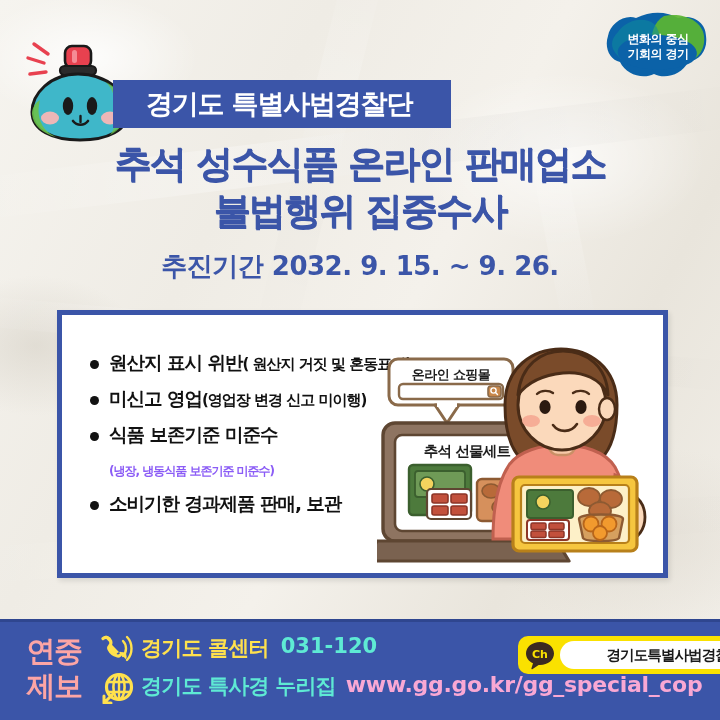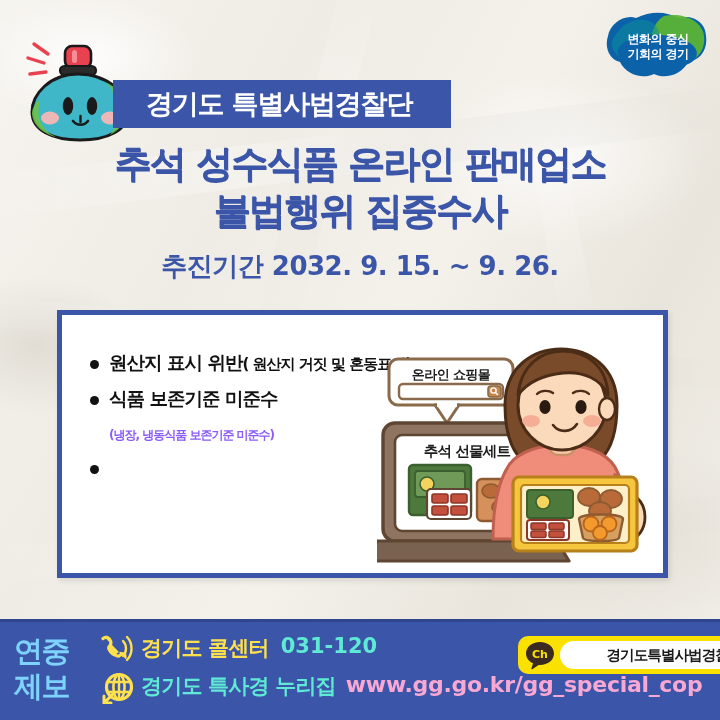--- a/index.html
+++ b/index.html
@@ -184,25 +184,26 @@
     bottom: 0;
     width: 720px;
     height: 98px;
     background: #3b55a8;
     border-top: 3px solid #2f468f;
   }
   .footer-left {
     position: absolute;
     left: 14px;
     top: 12px;
-    color: #7dd3fc;
+    color: #fca5a5;
     font-size: 29px;
     font-weight: bold;
     line-height: 1.22;
     letter-spacing: -1.5px;
+    text-align: center;
     width: 80px;
   }
   .footer-rows {
     position: absolute;
     left: 100px;
     top: 12px;
     width: 610px;
   }
   .f-row {
     display: flex;
@@ -333,31 +334,40 @@
 
     <div class="bullets">
 
       <div class="bullet-row">
         <div class="bullet-dot"></div>
         <div>
           <div class="bullet-text"><span>원산지 표시 위반</span><span class="sub">( 원산지 거짓  및 혼동표시)</span></div>
         </div>
       </div>
 
+      <div class="bullet-row">
+        <div class="bullet-dot"></div>
+        <div>
+          <div class="bullet-text"><span>미신고 영업</span><span class="sub">(영업장 변경 신고 미이행)</span></div>
+        </div>
+      </div>
 
       <div class="bullet-row">
         <div class="bullet-dot"></div>
         <div>
           <div class="bullet-text"><span> 식품 보존기준 미준수</span></div>
           <div class="bullet-sub-line">(냉장, 냉동식품 보존기준 미준수)</div>
         </div>
       </div>
 
       <div class="bullet-row">
         <div class="bullet-dot"></div>
+        <div>
+          <div class="bullet-text"><span> 소비기한 경과제품 판매, 보관</span></div>
+        </div>
       </div>
 
     </div>
 
     <div class="illustration">
       <svg width="280" height="230" viewBox="0 0 280 230">
 
         <g>
           <rect x="12" y="20" width="124" height="46" rx="9" fill="#ffffff" stroke="#8a6a4a" stroke-width="3"></rect>
           <path d="M58 66 L70 84 L82 66 Z" fill="#ffffff" stroke="#8a6a4a" stroke-width="3" stroke-linejoin="round"></path>

